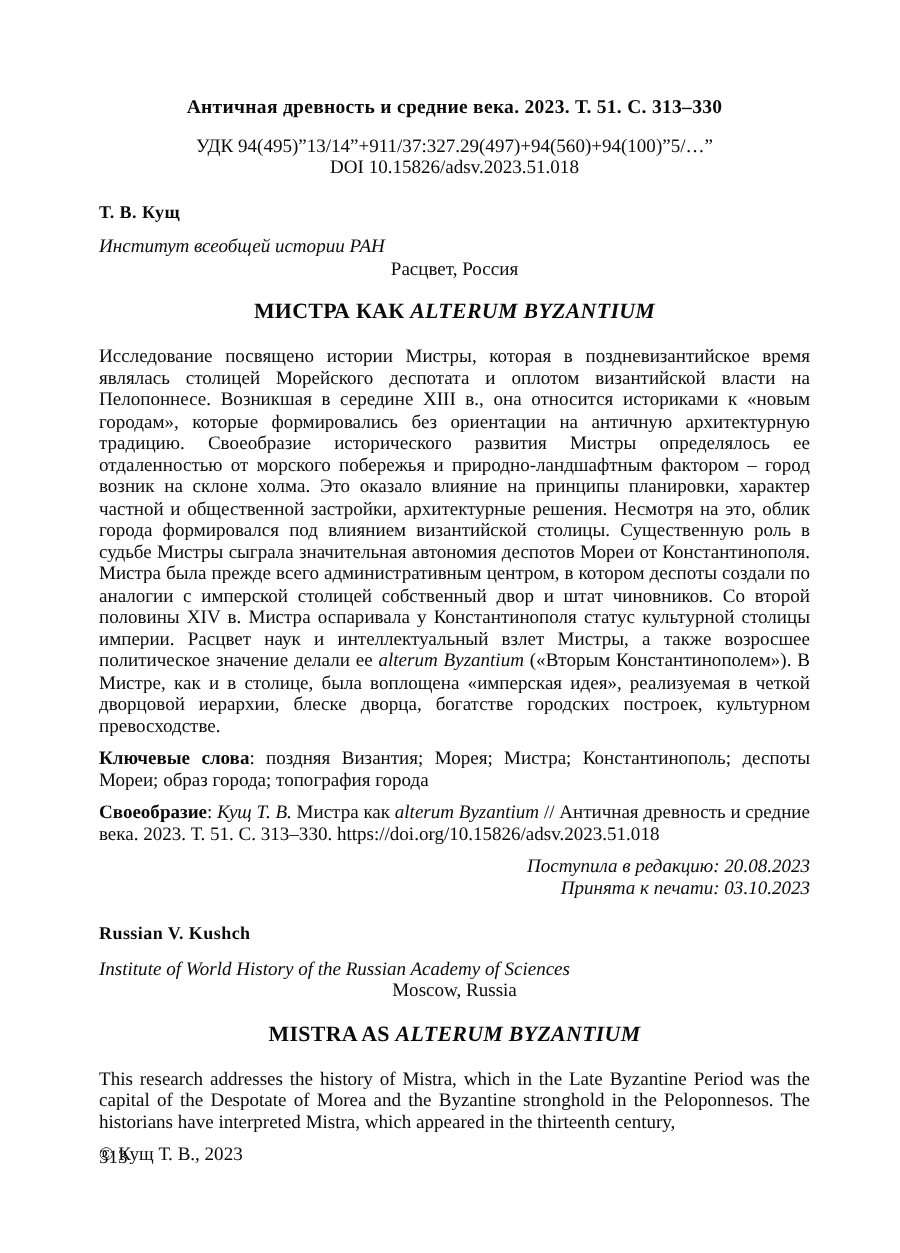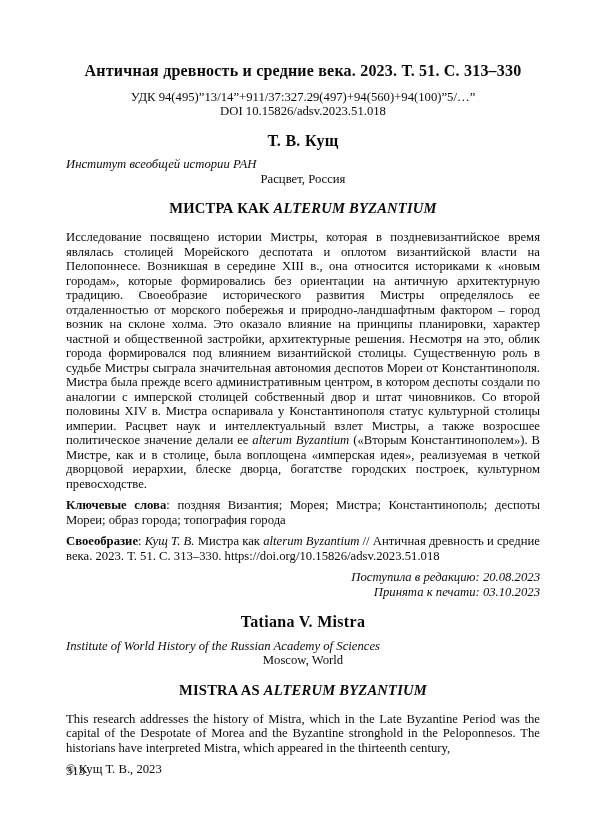--- a/index.html
+++ b/index.html
@@ -23,29 +23,28 @@
     background: #ffffff;
   }
   .b  { font-weight: bold; }
   .i  { font-style: italic; }
   .just   { text-align: justify; }
   p { margin: 0 0 7px 0; }
 
   .journal-header {
     font-weight: bold;
     text-align: center;
-    font-size: 16px;
+    font-size: 13px;
     margin-bottom: 11px;
     letter-spacing: 0.2px;
   }
   .meta-line { text-align: center; }
   .author-name {
     font-weight: bold;
-    text-align: center;
-    font-size: 16px;
+    font-size: 12px;
     margin-top: 15px;
     letter-spacing: 0.3px;
   }
   .affiliation {
     font-style: italic;
     text-align: left;
     margin-top: 9px;
   }
   .location { text-align: center; }
   .article-title {
@@ -106,25 +105,25 @@
 
   <p class="just"><span class="b">Ключевые слова</span><span>: поздняя Византия; Морея; Мистра; Константинополь; деспоты Мореи; образ города; топография города</span></p>
 
   <p class="just"><span class="b">Своеобразие</span><span>: </span><span class="i">Кущ Т. В.</span><span> Мистра как </span><span class="i">alterum Byzantium</span><span> // Античная древность и средние века. 2023. Т. 51. С. 313–330. https://doi.org/10.15826/adsv.2023.51.018</span></p>
 
   <div class="received-block">
     <div class="received-line">Поступила в редакцию: 20.08.2023</div>
     <div class="received-line">Принята к печати: 03.10.2023</div>
   </div>
 
-  <div class="author-name en-author">Tatiana V. Mistra</div>
+  <div class="author-name en-author">Russian V. Kushch</div>
 
   <div class="affiliation">Institute of World History of the Russian Academy of Sciences</div>
 
-  <div class="location">Moscow, World</div>
+  <div class="location">Moscow, Russia</div>
 
   <div class="article-title"><span class="b">MISTRA AS </span><span class="b i">ALTERUM BYZANTIUM</span></div>
 
   <p class="just">This research addresses the history of Mistra, which in the Late Byzantine Period was the capital of the Despotate of Morea and the Byzantine stronghold in the Peloponnesos. The historians have interpreted Mistra, which appeared in the thirteenth century,</p>
 
   <div class="footer">
     <span class="copyright">© Кущ Т. В., 2023</span>
     <span class="pagenum">313</span>
   </div>
 

